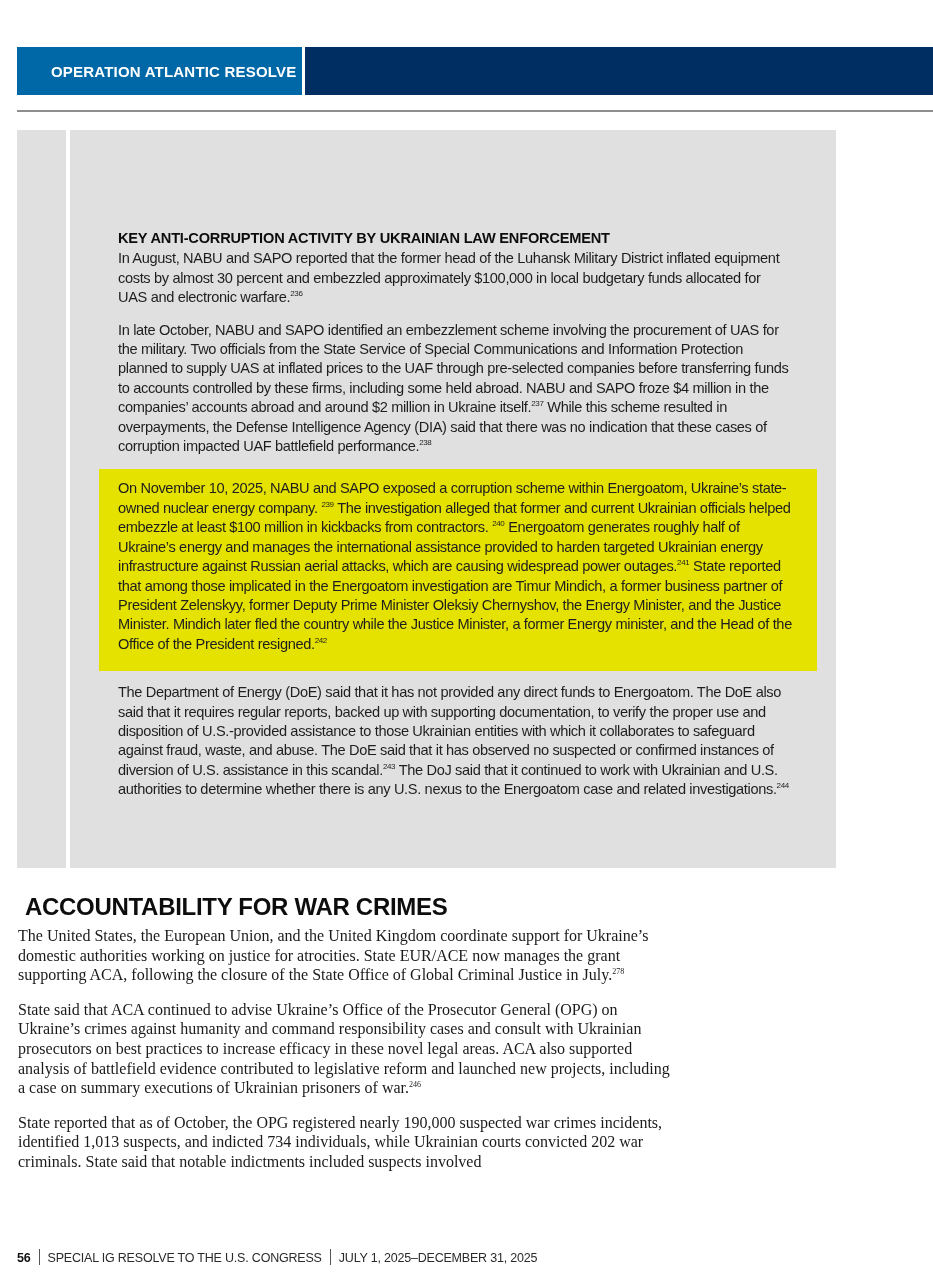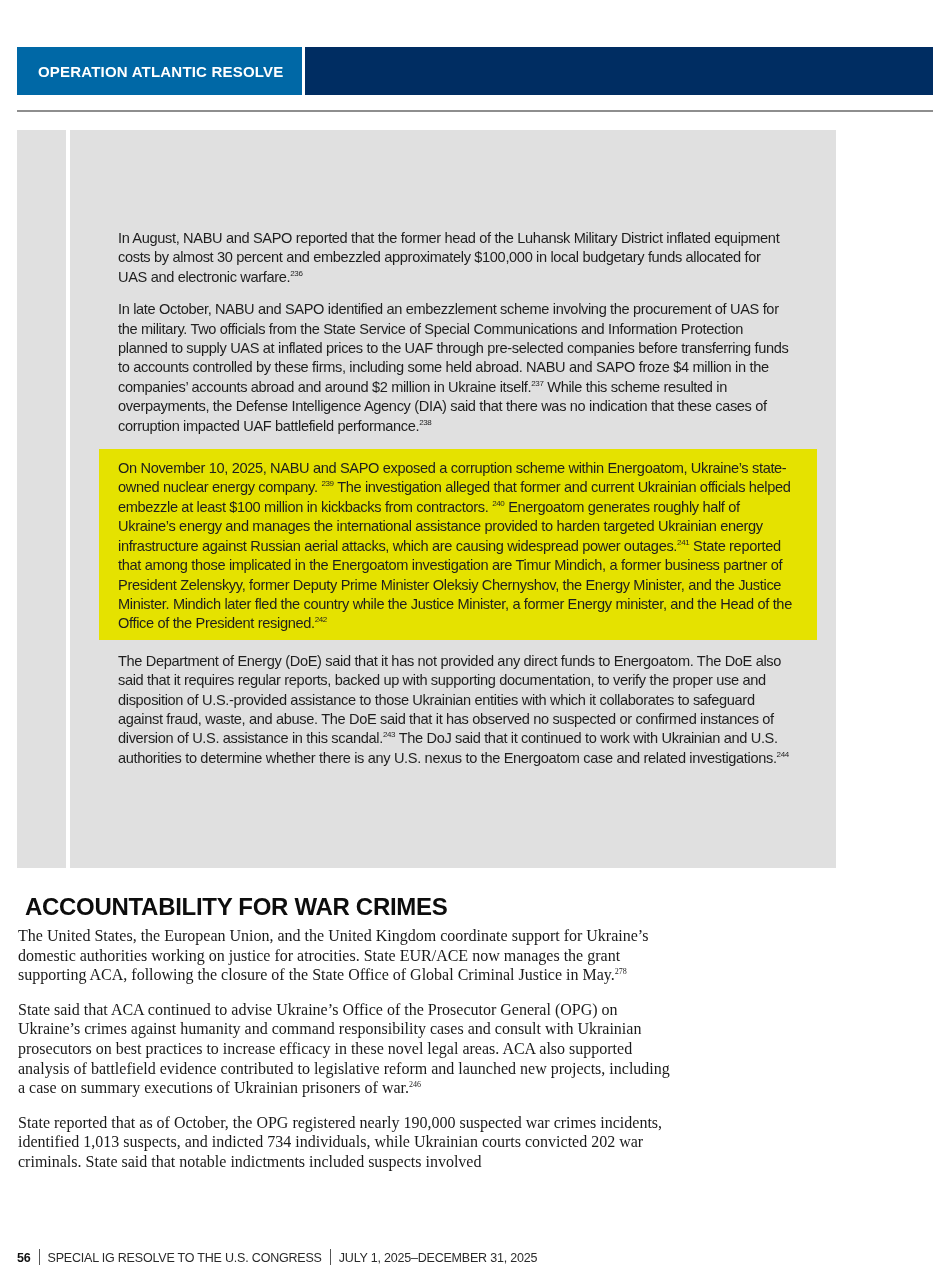--- a/index.html
+++ b/index.html
@@ -6,21 +6,21 @@
   body {
     width: 933px; height: 1280px; position: relative; overflow: hidden;
     background: #ffffff; color: #1a1a1a;
     font-family: "Liberation Sans", sans-serif;
   }
   .hdr-tab {
     position: absolute; left: 17px; top: 47px; width: 285px; height: 48px;
     background: #0068A6; color: #ffffff;
     font-family: "Liberation Sans", sans-serif; font-weight: bold;
     font-size: 15px; letter-spacing: 0.2px;
-    display: flex; align-items: center; padding-left: 21px; box-sizing: border-box;
+    display: flex; align-items: center; padding-left: 34px; box-sizing: border-box;
   }
   .hdr-bar {
     position: absolute; left: 305px; top: 47px; width: 628px; height: 48px;
     background: #002D62;
   }
   .hdr-rule {
     position: absolute; left: 17px; top: 110px; width: 916px; height: 2px;
     background: #8e8e8e;
   }
   .side-strip {
@@ -35,21 +35,21 @@
     position: absolute; left: 48px; top: 99px; width: 680px;
     font-family: "Liberation Sans", sans-serif; font-size: 14.6px; line-height: 19.4px;
     color: #1e1e1e; letter-spacing: -0.35px;
   }
   .sb-title {
     font-weight: bold; font-size: 14.6px; color: #0d0d0d; margin: 0 0 1px 0;
     letter-spacing: -0.2px;
   }
   .sb-p { margin: 0 8px 13px 0; }
   .highlight {
-    background: #e5e200; margin: 0 -19px 12px -19px; padding: 10px 19px 6px 19px;
+    background: #e5e200; margin: 0 -19px 12px -19px; padding: 10px 19px 17px 19px;
   }
   .highlight p { margin: 0; }
   sup { font-size: 8px; line-height: 0; vertical-align: 6px; }
   .section-title {
     position: absolute; left: 17px; top: 885px;
     font-family: "Liberation Sans", sans-serif; font-weight: bold; font-size: 24px;
     color: #0d0d0d; letter-spacing: -0.3px; margin: 8px;
   }
   .body-text {
     position: absolute; left: 18px; top: 926px; width: 660px;
@@ -70,37 +70,38 @@
 
 <div class="hdr-tab">
   <span>OPERATION ATLANTIC RESOLVE</span>
 </div>
 <div class="hdr-bar"></div>
 <div class="hdr-rule"></div>
 
 <div class="side-strip"></div>
 <div class="sidebar">
   <div class="sb-content">
+    <h3 class="sb-title">KEY ANTI-CORRUPTION ACTIVITY BY UKRAINIAN LAW ENFORCEMENT</h3>
 
     <p class="sb-p"><span>In August, NABU and SAPO reported that the former head of the Luhansk Military District inflated equipment costs by almost 30 percent and embezzled approximately $100,000 in local budgetary funds allocated for UAS and electronic warfare.</span><sup>236</sup></p>
 
     <p class="sb-p"><span>In late October, NABU and SAPO identified an embezzlement scheme involving the procurement of UAS for the military. Two officials from the State Service of Special Communications and Information Protection planned to supply UAS at inflated prices to the UAF through pre-selected companies before transferring funds to accounts controlled by these firms, including some held abroad. NABU and SAPO froze $4 million in the companies’ accounts abroad and around $2 million in Ukraine itself.</span><sup>237</sup><span> While this scheme resulted in overpayments, the Defense Intelligence Agency (DIA) said that there was no indication that these cases of corruption impacted UAF battlefield performance.</span><sup>238</sup></p>
 
     <div class="highlight">
       <p><span>On November 10, 2025, NABU and SAPO exposed a corruption scheme within Energoatom, Ukraine’s state-owned nuclear energy company. </span><sup>239</sup><span> The investigation alleged that former and current Ukrainian officials helped embezzle at least $100 million in kickbacks from contractors. </span><sup>240</sup><span> Energoatom generates roughly half of Ukraine’s energy and manages the international assistance provided to harden targeted Ukrainian energy infrastructure against Russian aerial attacks, which are causing widespread power outages.</span><sup>241</sup><span> State reported that among those implicated in the Energoatom investigation are Timur Mindich, a former business partner of President Zelenskyy, former Deputy Prime Minister Oleksiy Chernyshov, the Energy Minister, and the Justice Minister. Mindich later fled the country while the Justice Minister, a former Energy minister, and the Head of the Office of the President resigned.</span><sup>242</sup></p>
     </div>
 
     <p class="sb-p"><span>The Department of Energy (DoE) said that it has not provided any direct funds to Energoatom. The DoE also said that it requires regular reports, backed up with supporting documentation, to verify the proper use and disposition of U.S.-provided assistance to those Ukrainian entities with which it collaborates to safeguard against fraud, waste, and abuse. The DoE said that it has observed no suspected or confirmed instances of diversion of U.S. assistance in this scandal.</span><sup>243</sup><span> The DoJ said that it continued to work with Ukrainian and U.S. authorities to determine whether there is any U.S. nexus to the Energoatom case and related investigations.</span><sup>244</sup></p>
   </div>
 </div>
 
 <h2 class="section-title">ACCOUNTABILITY FOR WAR CRIMES</h2>
 
 <div class="body-text">
-  <p><span>The United States, the European Union, and the United Kingdom coordinate support for Ukraine’s domestic authorities working on justice for atrocities. State EUR/ACE now manages the grant supporting ACA, following the closure of the State Office of Global Criminal Justice in May.</span><sup>278</sup></p>
+  <p><span>The United States, the European Union, and the United Kingdom coordinate support for Ukraine’s domestic authorities working on justice for atrocities. State EUR/ACE now manages the grant supporting ACA, following the closure of the State Office of Global Criminal Justice in July.</span><sup>278</sup></p>
   <p><span>State said that ACA continued to advise Ukraine’s Office of the Prosecutor General (OPG) on Ukraine’s crimes against humanity and command responsibility cases and consult with Ukrainian prosecutors on best practices to increase efficacy in these novel legal areas. ACA also supported analysis of battlefield evidence contributed to legislative reform and launched new projects, including a case on summary executions of Ukrainian prisoners of war.</span><sup>246</sup></p>
   <p><span>State reported that as of October, the OPG registered nearly 190,000 suspected war crimes incidents, identified 1,013 suspects, and indicted 734 individuals, while Ukrainian courts convicted 202 war criminals. State said that notable indictments included suspects involved</span></p>
 </div>
 
 <div class="footer">
   <span class="pg">56</span>
   <span class="sep"></span>
   <span>SPECIAL IG RESOLVE TO THE U.S. CONGRESS</span>
   <span class="sep"></span>
   <span>JULY 1, 2025–DECEMBER 31, 2025</span>

